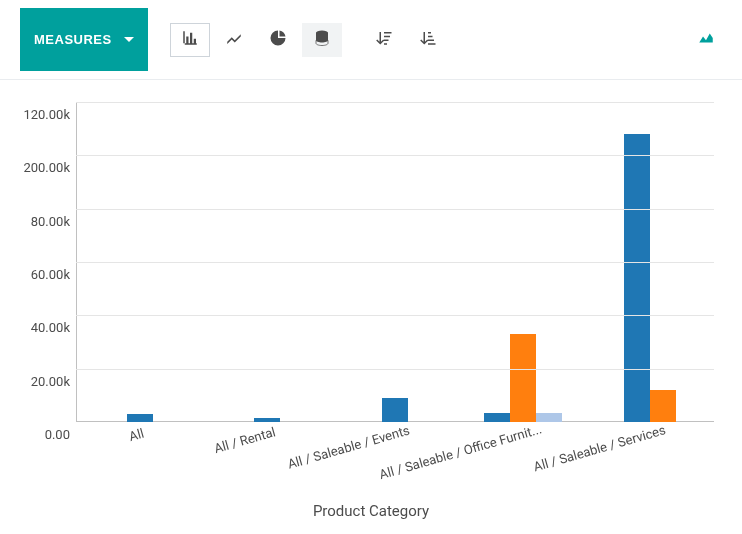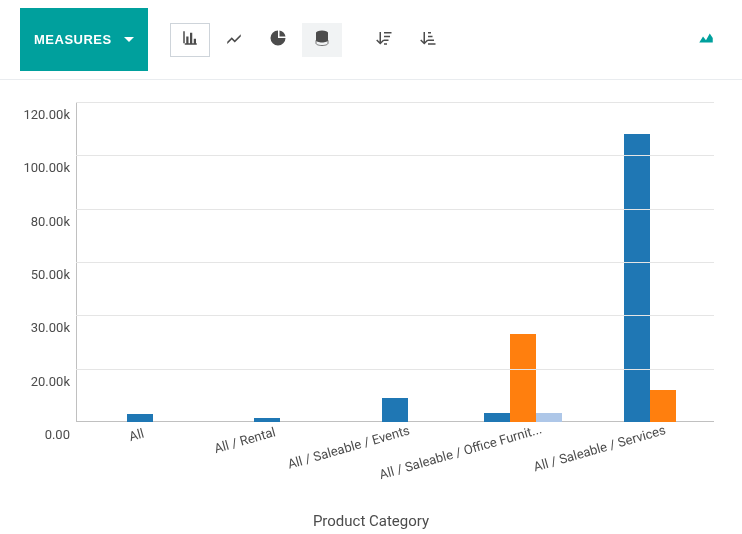--- a/index.html
+++ b/index.html
@@ -135,21 +135,21 @@
     transform-origin: left top;
     transform: rotate(-16deg) translateX(-90%);
     white-space: nowrap;
     font-size: 13px;
     color: #4c4c4c;
   }
   .x-axis-title {
     text-align: center;
     font-size: 15px;
     color: #4c4c4c;
-    margin-top: 12px;
+    margin-top: 2px;
   }
 </style>
 </head>
 <body>
 
 <div class="toolbar">
   <button class="measures-btn">
     <span>MEASURES</span>
     <span class="caret-down"></span>
   </button>
@@ -247,27 +247,27 @@
         </div>
         <div class="cat">
           <div class="bar" style="height: 90%; background: rgb(31, 119, 180);"></div>
           <div class="bar" style="height: 10%; background: rgb(255, 127, 14);"></div>
         </div>
       </div>
   <div class="y-tick-label" style="top: 100%; padding-left: 45px;">0.00</div>
       <div class="grid-line" style="top: 83.3333%;"></div>
       <div class="y-tick-label" style="top: 83.3333%;">20.00k</div>
       <div class="grid-line" style="top: 66.6667%;"></div>
-      <div class="y-tick-label" style="top: 66.6667%;">30.00k</div>
+      <div class="y-tick-label" style="top: 66.6667%;">40.00k</div>
       <div class="grid-line" style="top: 50%;"></div>
-      <div class="y-tick-label" style="top: 50%;">50.00k</div>
+      <div class="y-tick-label" style="top: 50%;">60.00k</div>
       <div class="grid-line" style="top: 33.3333%;"></div>
       <div class="y-tick-label" style="top: 33.3333%;">80.00k</div>
       <div class="grid-line" style="top: 16.6667%;"></div>
-      <div class="y-tick-label" style="top: 16.6667%;">100.00k</div>
+      <div class="y-tick-label" style="top: 16.6667%;">200.00k</div>
       <div class="grid-line" style="top: 0%;"></div>
       <div class="y-tick-label" style="top: 0%;">120.00k</div>
     </div>
 
   <div class="x-labels">
     <div class="x-label-row" id="xrow">
         <div class="x-label-cell">
           <div class="x-label">All</div>
         </div>
         <div class="x-label-cell">

